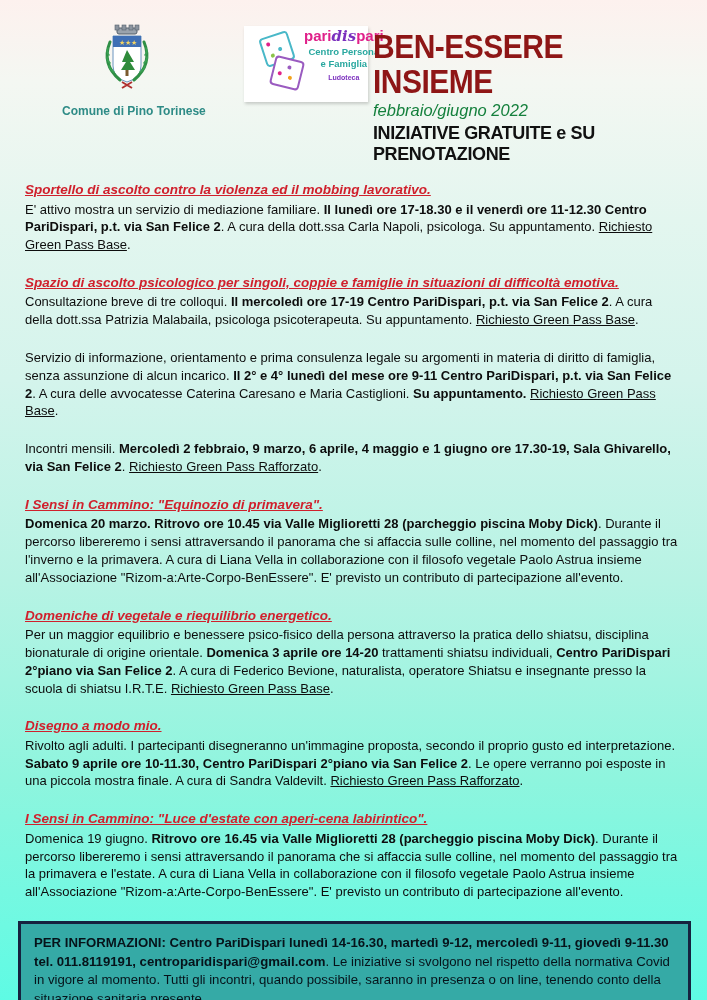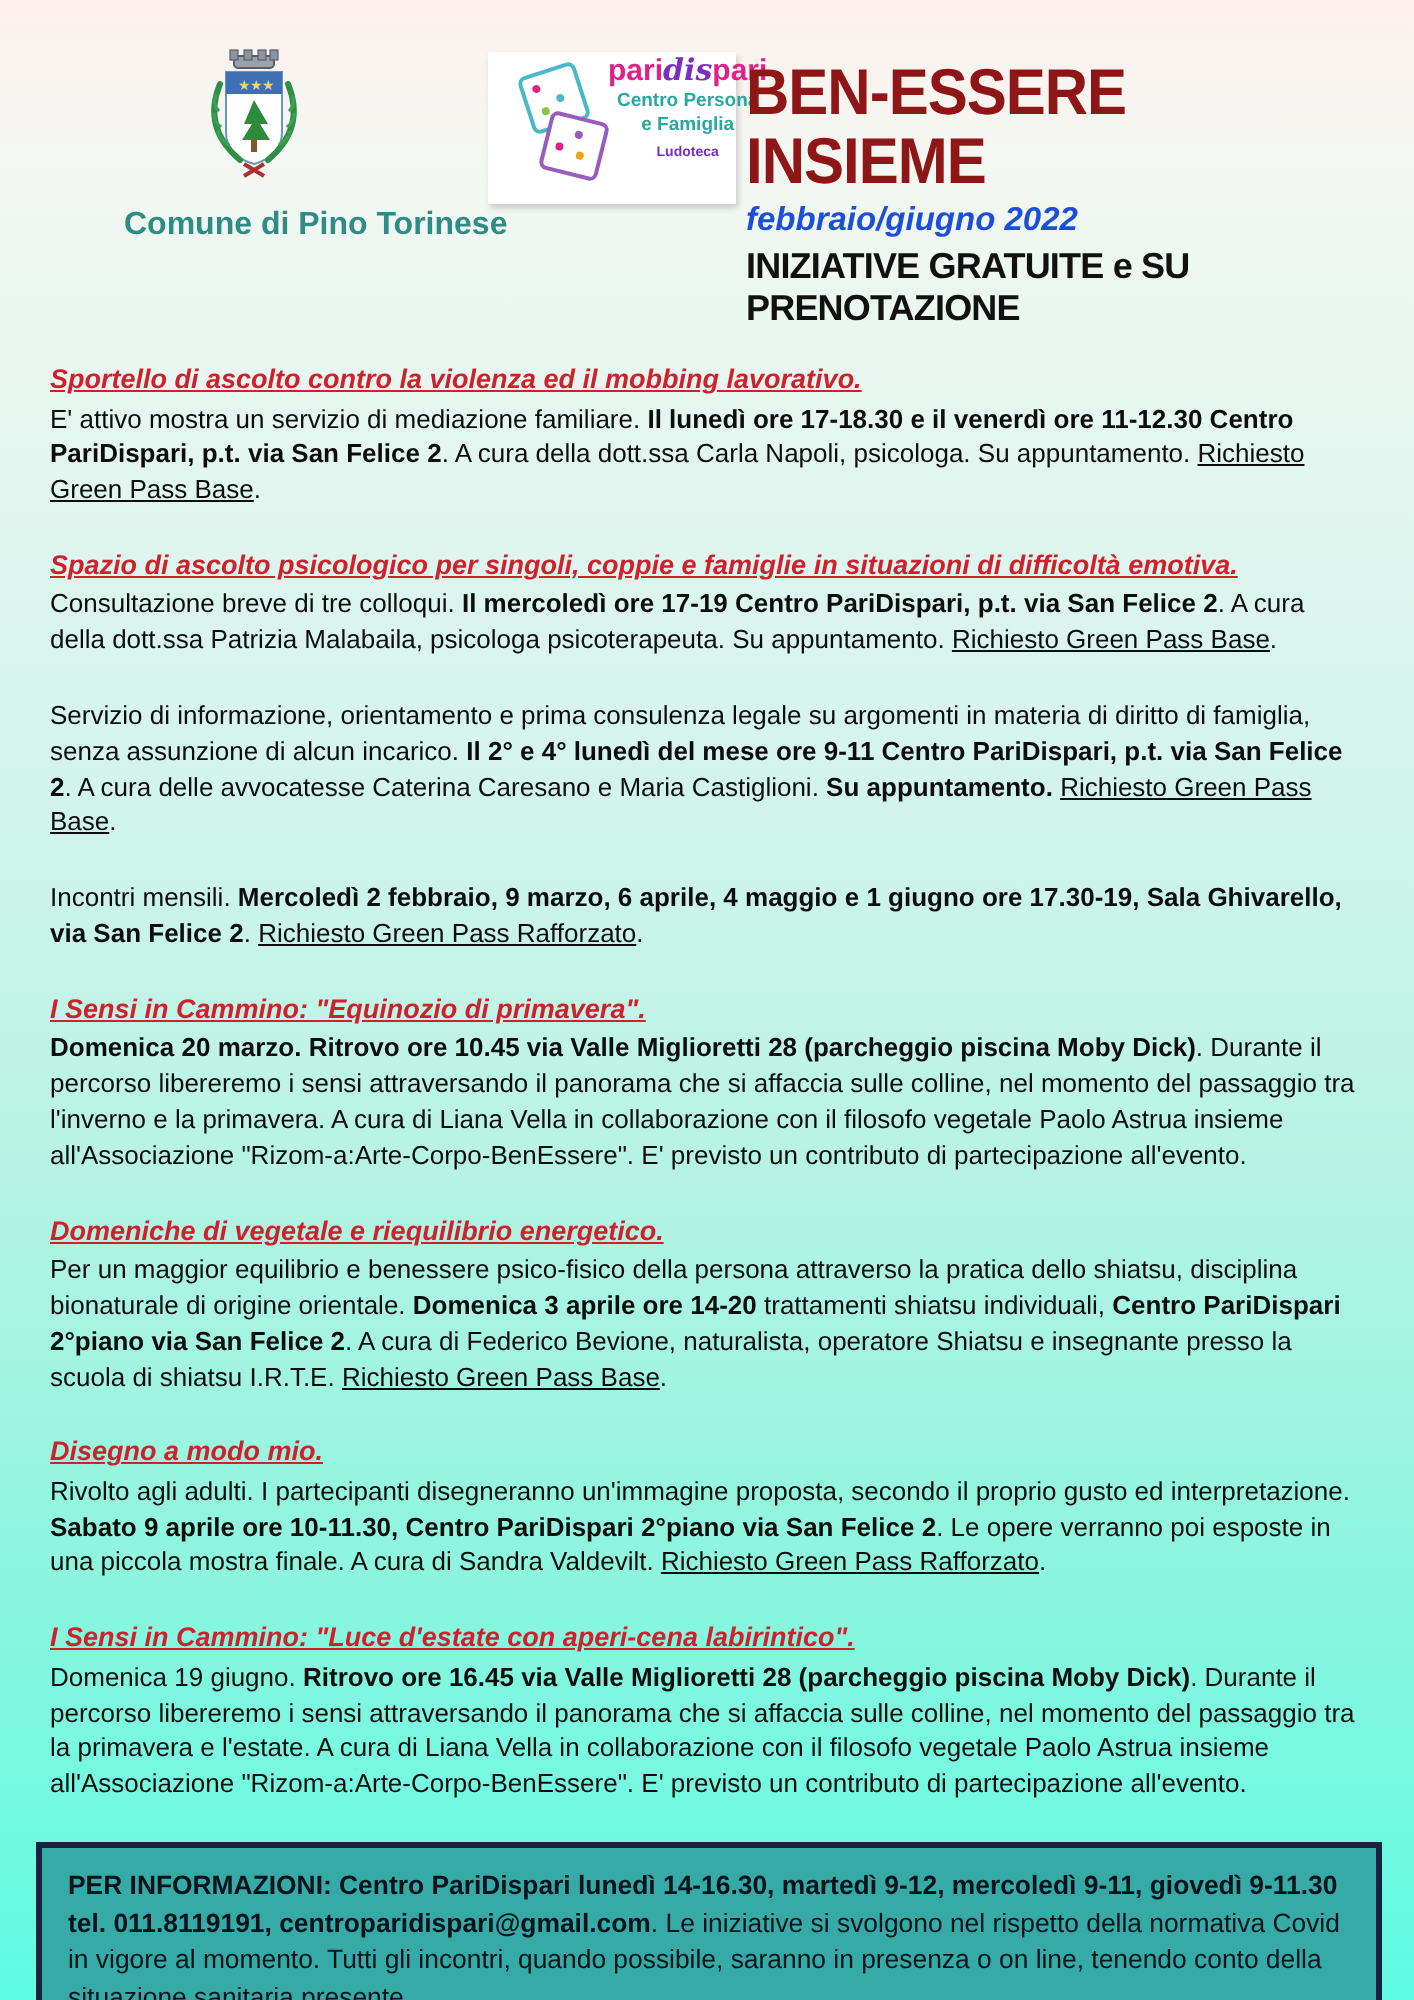--- a/index.html
+++ b/index.html
@@ -6,38 +6,38 @@
   body{
     width:707px;height:1000px;overflow:hidden;
     font-family:"Liberation Sans", sans-serif;
     background:linear-gradient(180deg,#fdf1ee 0%,#f4f7f2 8%,#e3f6ef 22%,#d4f4ec 38%,#b7f3e4 58%,#8ef5de 78%,#5efbe4 100%);
   }
   .page{position:relative;width:707px;height:1000px;}
   
   .header{display:flex;align-items:flex-start;padding:24px 18px 0 62px;}
   .crest-block{width:130px;text-align:center;}
   .crest-block svg{display:block;margin:0 auto;}
-  .crest-label{margin-top:6px;font-size:16px;font-weight:bold;color:#2e8b86;white-space:nowrap;}
+  .crest-label{margin-top:6px;font-size:12px;font-weight:bold;color:#2e8b86;white-space:nowrap;}
   .logo-card{width:124px;height:76px;background:#ffffff;margin-left:52px;margin-top:2px;
     box-shadow:1px 2px 3px rgba(0,0,0,.18);display:flex;align-items:flex-start;padding:2px 16px;box-sizing:border-box;}
   .dice-wrap{position:relative;width:44px;height:70px;flex:none;}
   .die{position:absolute;width:26px;height:26px;border-radius:4px;background:#fff;}
   .die.d1{border:2px solid #49b8c8;transform:rotate(-18deg);top:6px;left:2px;}
   .die.d2{border:2px solid #9a5bc0;transform:rotate(14deg);top:30px;left:12px;}
   .die i{position:absolute;width:4px;height:4px;border-radius:50%;}
   .logo-text{flex:1;text-align:center;line-height:1.05;}
   .logo-line1{font-size:15px;font-weight:bold;}
   .lt-pink{color:#e0218a;}
   .lt-purple{color:#7b2fbe;font-style:italic;font-family:"DejaVu Serif", serif;}
   .logo-line2{font-size:9.5px;font-weight:bold;color:#2aa8a0;margin-top:2px;}
   .logo-line4{font-size:7px;font-weight:bold;color:#7b2fbe;margin-top:5px;}
   .title-block{margin-left:auto;text-align:left;padding-top:6px;width:316px;}
   .main-title{font-size:30px;font-weight:800;color:#8e1616;letter-spacing:-.5px;line-height:1.05;
     transform:scaleY(1.08);transform-origin:top center;}
-  .sub1{font-size:16.5px;font-weight:bold;font-style:italic;color:#1d4ed8;margin-top:8px;}
+  .sub1{font-size:16.5px;font-weight:normal;font-style:italic;color:#15803d;margin-top:8px;}
   .sub2{font-size:18px;font-weight:bold;color:#111;margin-top:3px;letter-spacing:-.4px;}
   
   .content{padding:16px 24px 0 25px;}
   .section{margin-bottom:20px;}
   .section h2{
     margin:0 0 2px 0;font-size:13.5px;font-weight:bold;font-style:italic;
     color:#d0202c;text-decoration:underline;line-height:1.3;
   }
   .section .body{font-size:13px;line-height:1.37;color:#0d0d0d;}
   .b{font-weight:bold;}

